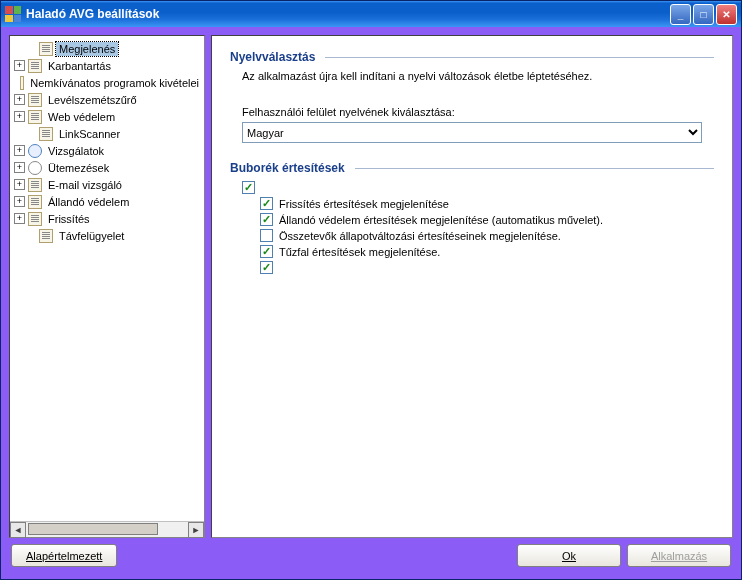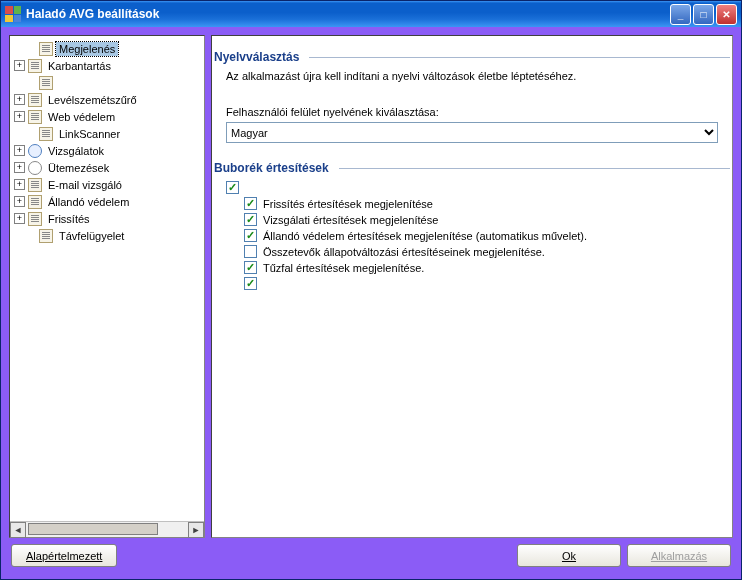--- a/index.html
+++ b/index.html
@@ -132,21 +132,21 @@
   .node-icon.clock{border-radius:50%;background:#fff;border-color:#888;}
   .node-label {
     padding: 1px 3px;
   }
   .node-label.selected {
     background:#a8c8e4;
     outline: 1px dotted #000;
   }
   .content-panel {
     flex:1;
-    padding: 14px 2px;
+    padding: 14px 18px;
     overflow:auto;
   }
   .section-title {
     color:#1a3f8a;
     font-weight:bold;
     font-size:12px;
     display:flex;
     align-items:center;
     margin-bottom: 6px;
   }
@@ -235,20 +235,21 @@
             </div>
             <div class="tree-row">
               <span class="expander">+</span>
               <span class="node-icon page"></span>
               <span class="node-label">Karbantartás</span>
             </div>
             <div class="tree-row">
               <span class="expander empty"></span>
               <span class="dotline"></span>
               <span class="node-icon page"></span>
+              <span class="node-label">Nemkívánatos programok kivételei</span>
             </div>
             <div class="tree-row">
               <span class="expander">+</span>
               <span class="node-icon page"></span>
               <span class="node-label">Levélszemétszűrő</span>
             </div>
             <div class="tree-row">
               <span class="expander">+</span>
               <span class="node-icon page"></span>
               <span class="node-label">Web védelem</span>
@@ -318,24 +319,20 @@
             <span class="line"></span>
         </div>
 
         <div class="chk-row">
           <span class="chk checked"></span>
         </div>
         <div id="subchecks">
             <div class="chk-row indent">
               <span class="chk checked"></span>
               <span>Frissítés értesítések megjelenítése</span>
-            </div>
-            <div class="chk-row indent">
-              <span class="chk checked"></span>
-              <span>Vizsgálati értesítések megjelenítése</span>
             </div>
             <div class="chk-row indent">
               <span class="chk checked"></span>
               <span>Állandó védelem értesítések megjelenítése (automatikus művelet).</span>
             </div>
             <div class="chk-row indent">
               <span class="chk"></span>
               <span>Összetevők állapotváltozási értesítéseinek megjelenítése.</span>
             </div>
             <div class="chk-row indent">

